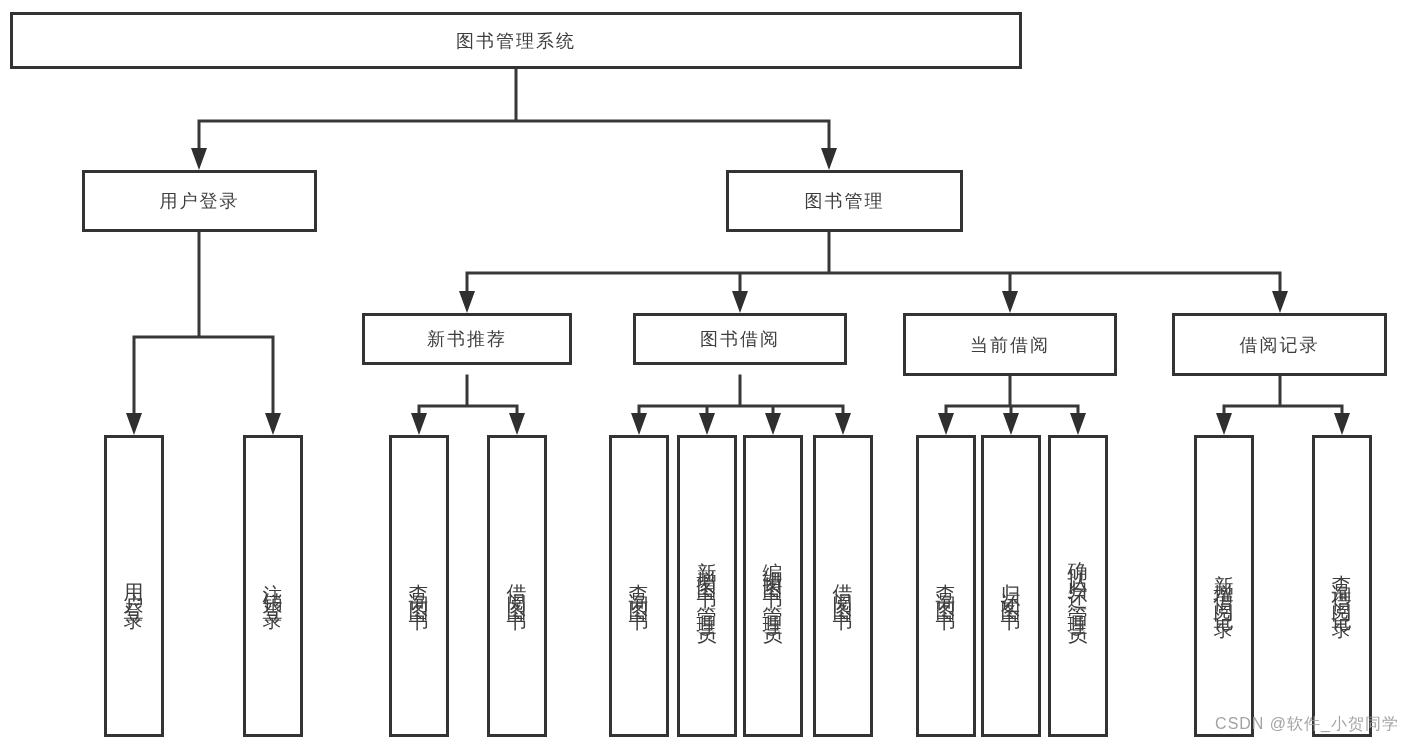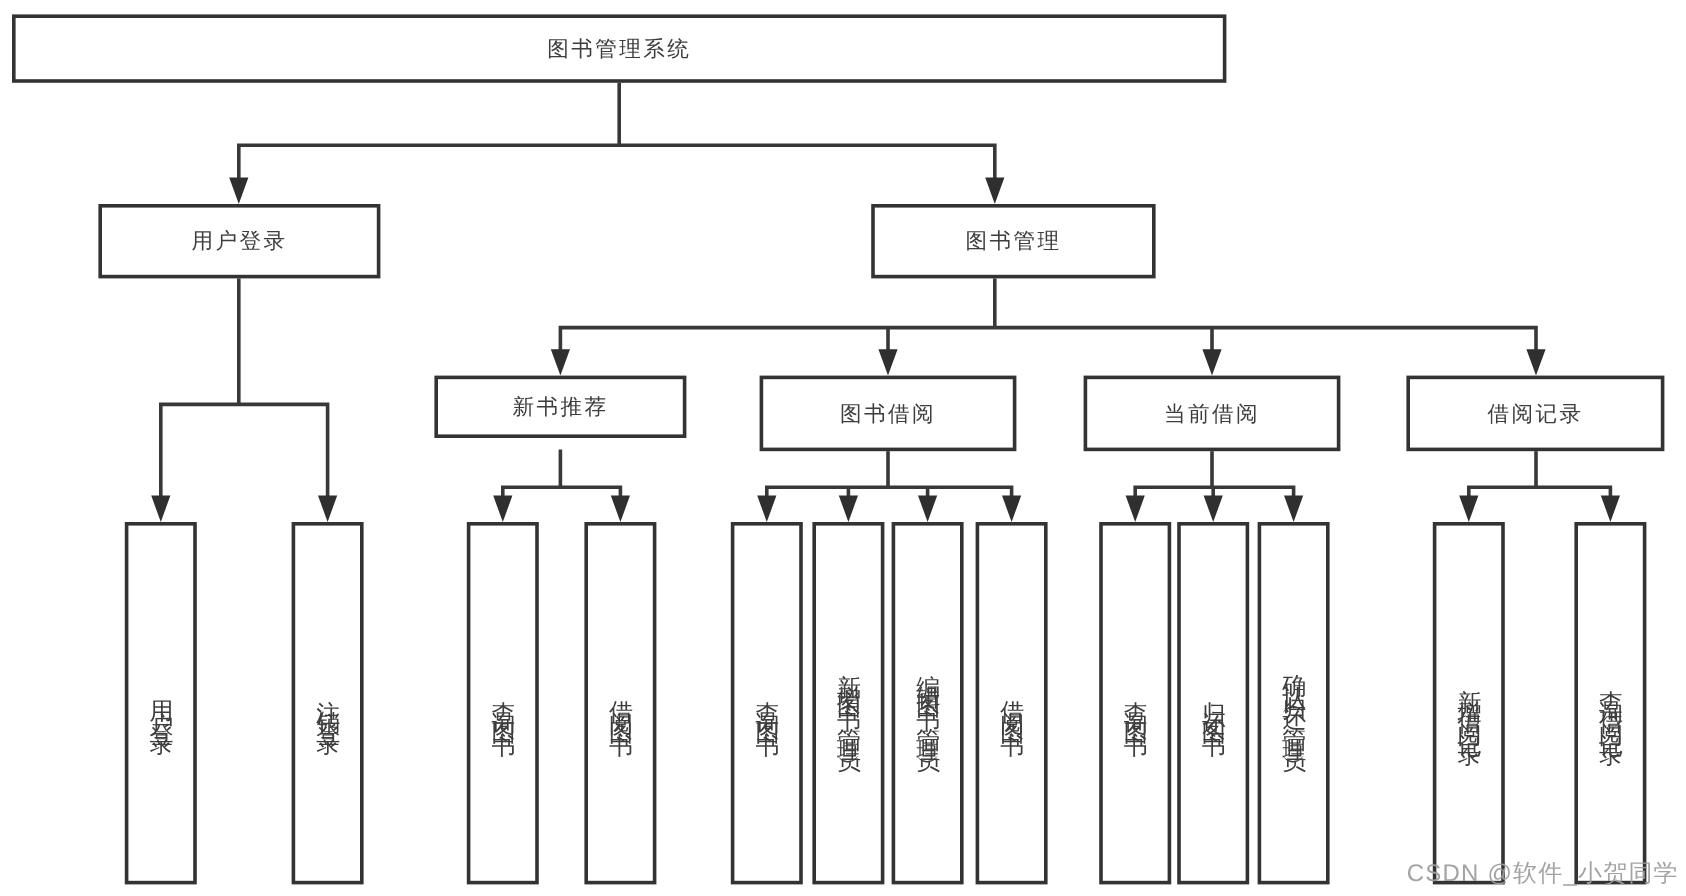--- a/index.html
+++ b/index.html
@@ -54,21 +54,21 @@
     letter-spacing: 9px;
     line-height: 1;
   }
   
   .n-root   { left: 10px;   top: 12px;  width: 1012px; height: 57px; }
   
   .n-login  { left: 82px;   top: 170px; width: 235px;  height: 62px; }
   .n-mgmt   { left: 711px;  top: 170px; width: 237px;  height: 62px; margin-left: 15px; }
   
   .n-rec    { left: 362px;  top: 313px; width: 210px;  height: 52px; }
-  .n-borrow { left: 633px;  top: 313px; width: 214px;  height: 63px; }
+  .n-borrow { left: 633px;  top: 313px; width: 214px;  height: 52px; }
   .n-cur    { left: 903px;  top: 313px; width: 214px;  height: 63px; }
   .n-hist   { left: 1172px; top: 313px; width: 215px;  height: 63px; }
   
   .leaf     { top: 435px; height: 302px; width: 60px; }
   .lf-0  { left: 104px; }
   .lf-1  { left: 243px; }
   .lf-2  { left: 389px; }
   .lf-3  { left: 487px; }
   .lf-4  { left: 609px; }
   .lf-5  { left: 677px; }
@@ -76,21 +76,21 @@
   .lf-7  { left: 813px; }
   .lf-8  { left: 916px; }
   .lf-9  { left: 981px; }
   .lf-10 { left: 1048px; }
   .lf-11 { left: 1194px; }
   .lf-12 { left: 1312px; }
   .watermark {
     position: absolute;
     right: 6px;
     top: 714px;
-    font-size: 20px;
+    font-size: 16px;
     letter-spacing: 1px;
     color: rgba(158, 158, 158, 0.95);
     z-index: 10;
     white-space: nowrap;
     margin-left: 17px;
   }
 </style>
 </head>
 <body>
 

